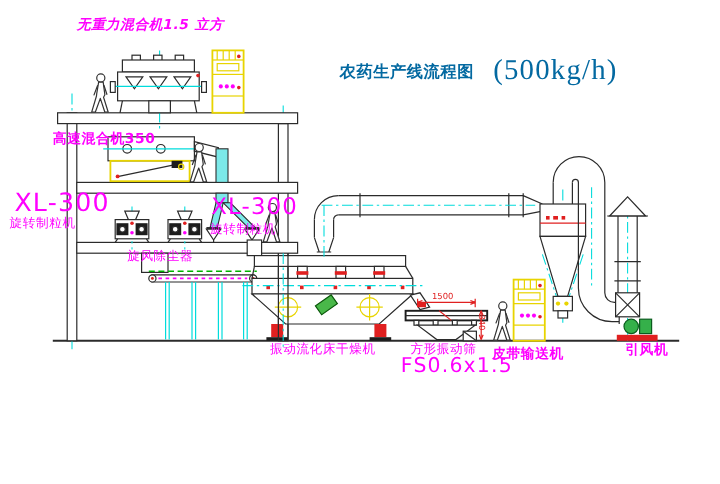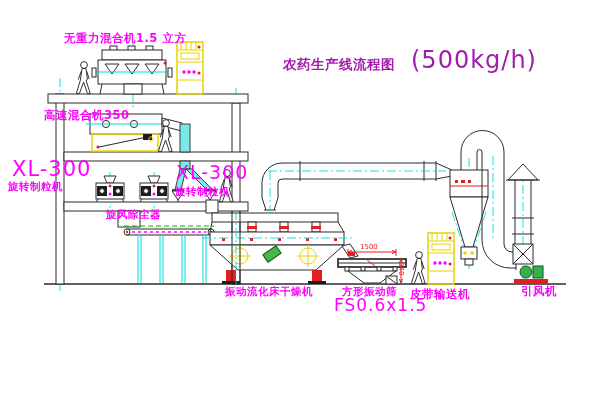--- a/index.html
+++ b/index.html
@@ -14,26 +14,26 @@
   .cyd{stroke:#00dcdc;fill:none;stroke-width:0.9;stroke-dasharray:9 3 2 3;}
   .yw{stroke:#e8d400;fill:none;stroke-width:1.5;}
   .ywt{stroke:#e8d400;fill:none;stroke-width:1;}
   .rd{fill:#e02020;stroke:none;}
   .rl{stroke:#e02020;fill:none;stroke-width:1;}
   .mg{fill:#ff00ff;stroke:none;}
   .gn{stroke:#00b300;fill:none;stroke-width:1.2;stroke-dasharray:5 3;}
   .cyf{fill:#7ce9e9;stroke:#2b2b2b;stroke-width:0.9;}
 
   .lbl{position:absolute;color:#ff00ff;white-space:nowrap;line-height:1;}
-  .cnS{font-size:10.5px;font-weight:bold;letter-spacing:0.5px;}
+  .cnS{font-size:10.5px;font-weight:normal;letter-spacing:0.5px;}
   .cnM{font-size:11.5px;font-weight:bold;letter-spacing:0.5px;}
   .mod{font-size:17px;font-weight:normal;letter-spacing:1px;}
   .modXL{font-size:21px;letter-spacing:1px;}
   .modXL2{font-size:19px;letter-spacing:1px;}
-  #title{position:absolute;left:283px;top:46px;color:#a21caf;display:flex;align-items:flex-end;}
+  #title{position:absolute;left:283px;top:46px;color:#0369a1;display:flex;align-items:center;font-family:Liberation Serif, serif;}
   #title .t-cn{font-size:13.5px;font-weight:bold;letter-spacing:0.5px;}
   #title .t-cap{font-size:24px;font-weight:400;margin-left:16px;letter-spacing:1px;}
   .dim{position:absolute;color:#e02020;font-size:7px;line-height:1;}
   .dimv{transform:rotate(90deg);transform-origin:left top;}
 </style>
 </head>
 <body>
 
 <div id="canvas">
 
@@ -320,21 +320,21 @@
   <g>
         <use href="#man" x="419" y="284"></use>
       </g>
 </svg>
 
 <div id="title">
   <span class="t-cn">农药生产线流程图</span>
   <span class="t-cap">(500kg/h)</span>
 </div>
 
-<div class="lbl cnM" style="left:64px;top:33px;">无重力混合机1.5 立方</div>
+<div class="lbl cnM" style="left:64px;top:15px;font-style:italic;">无重力混合机1.5 立方</div>
 
 <div class="lbl cnM" style="left:44px;top:110px;">高速混合机350</div>
 
 <div class="lbl modXL" style="left:12px;top:159px;">XL-300</div>
 <div class="lbl cnS" style="left:8px;top:181px;">旋转制粒机</div>
 
 <div class="lbl modXL2" style="left:176px;top:163px;">XL-300</div>
 <div class="lbl cnS" style="left:175px;top:186px;">旋转制粒机</div>
 
 <div class="lbl cnS" style="left:106px;top:209px;">旋风除尘器</div>

